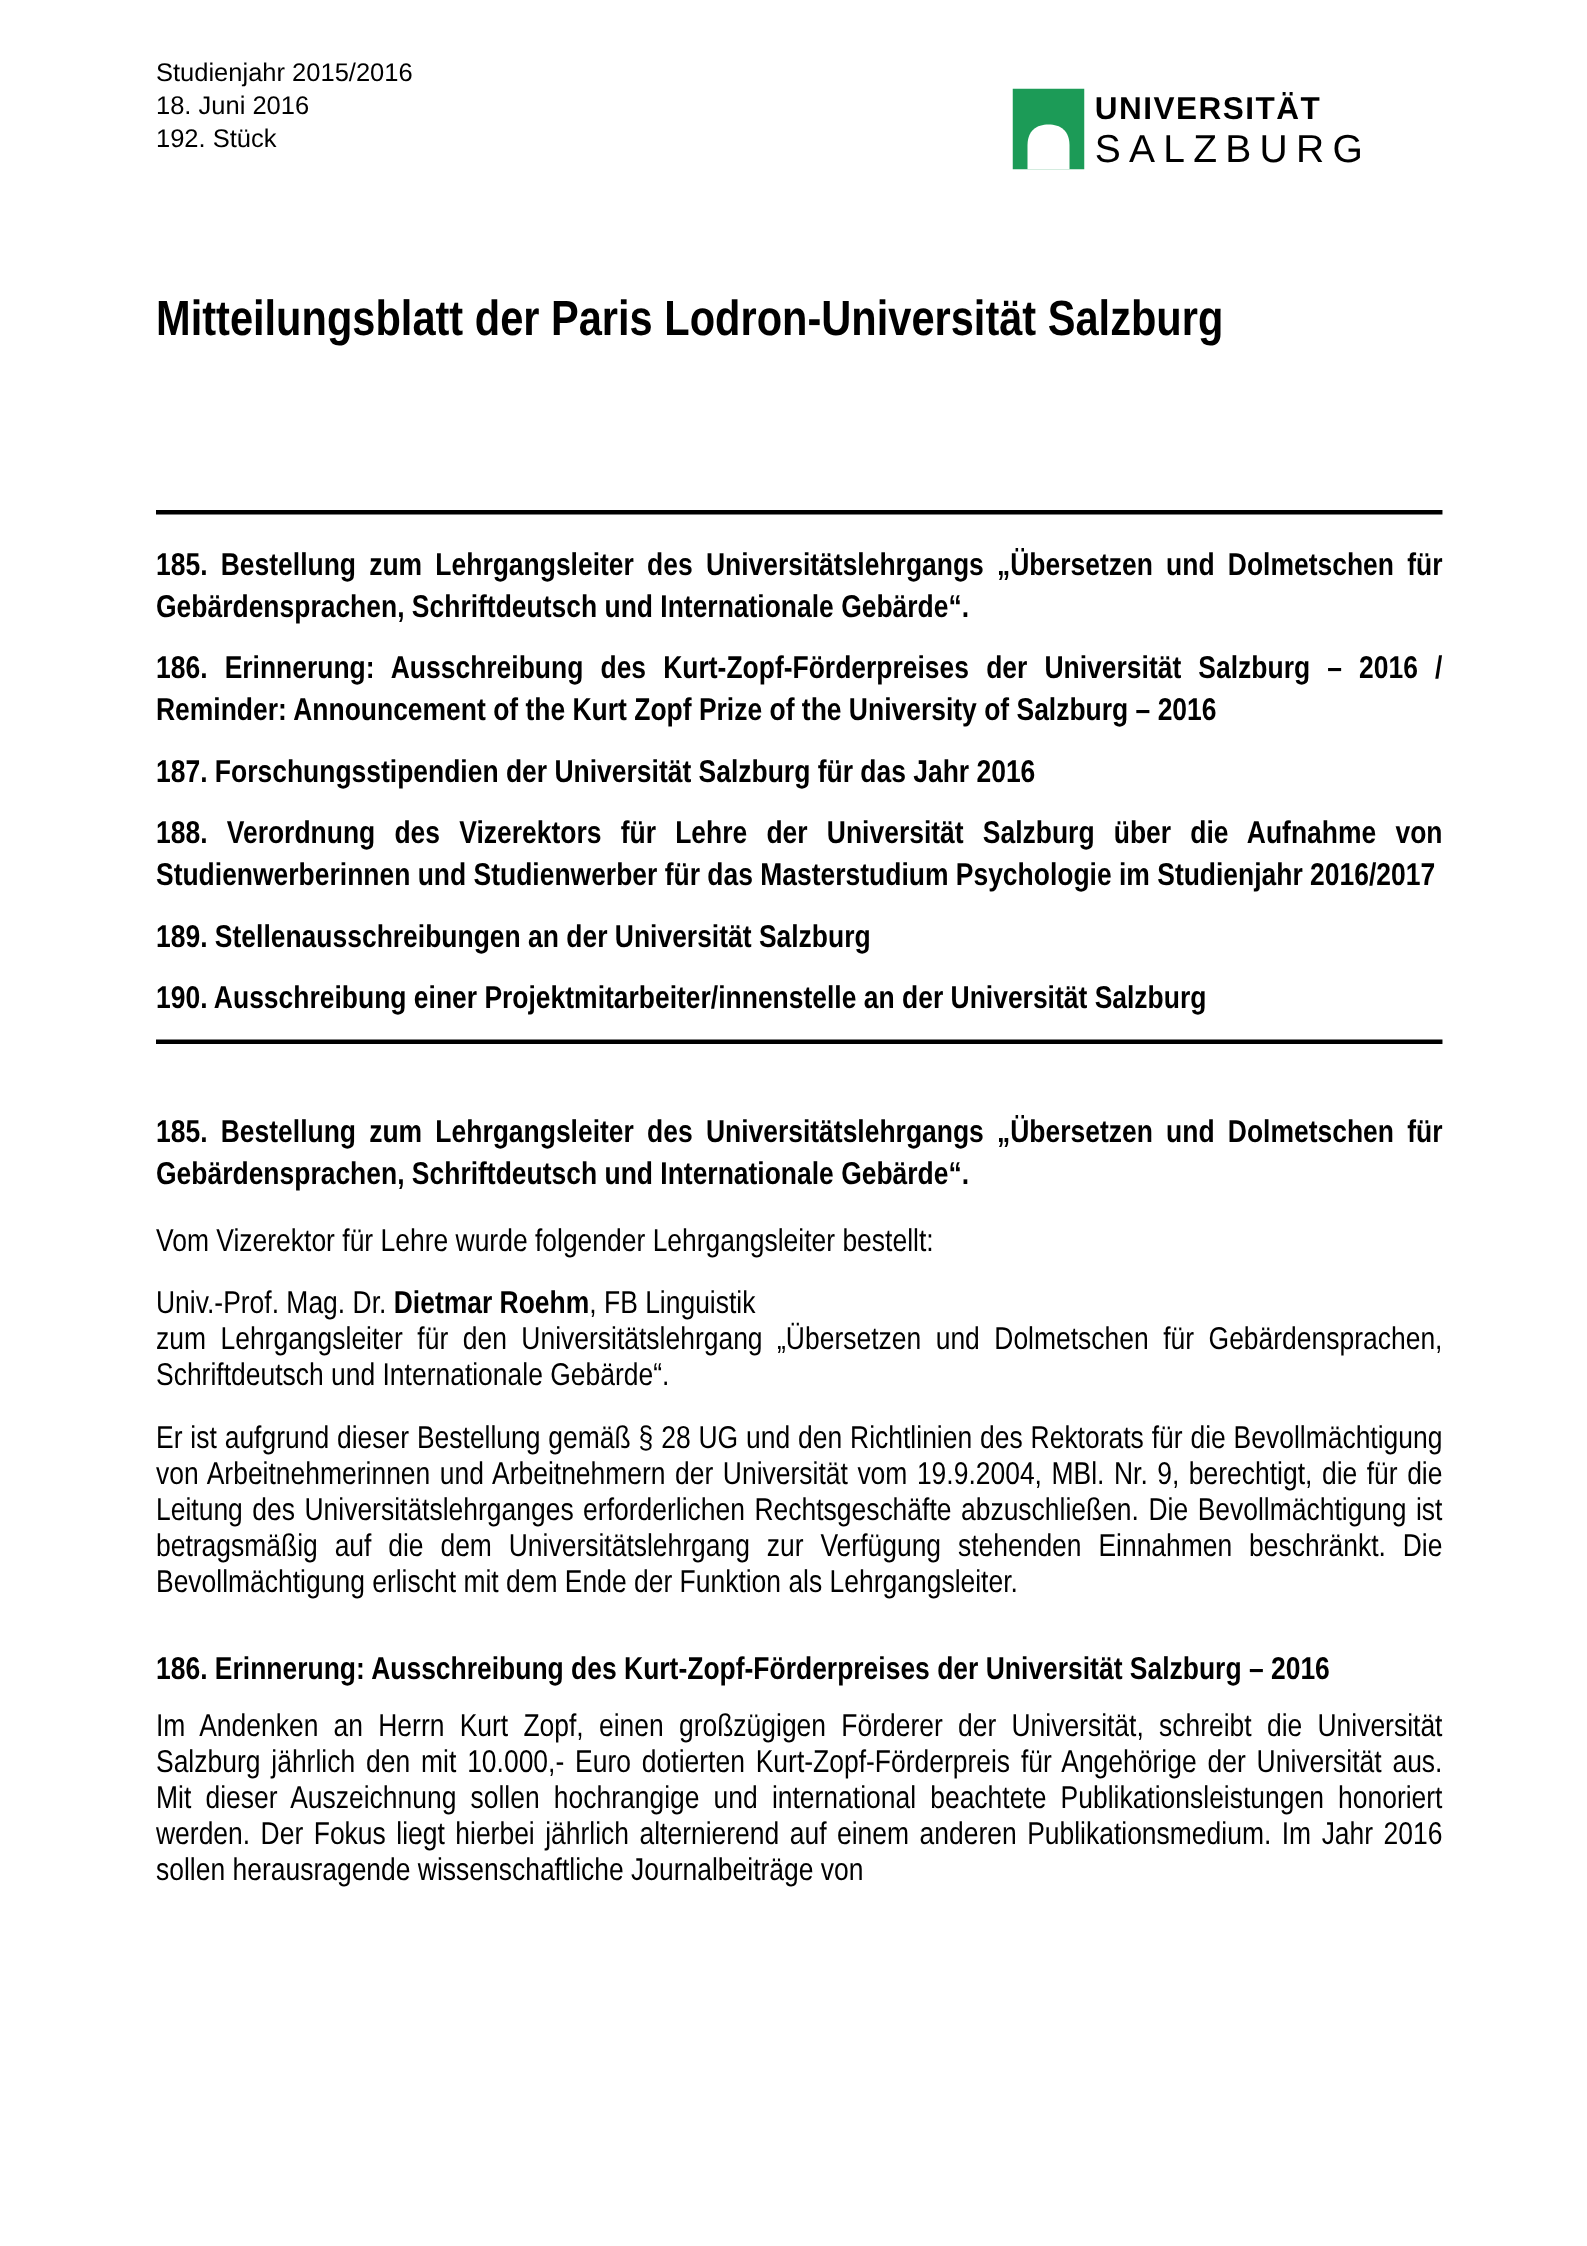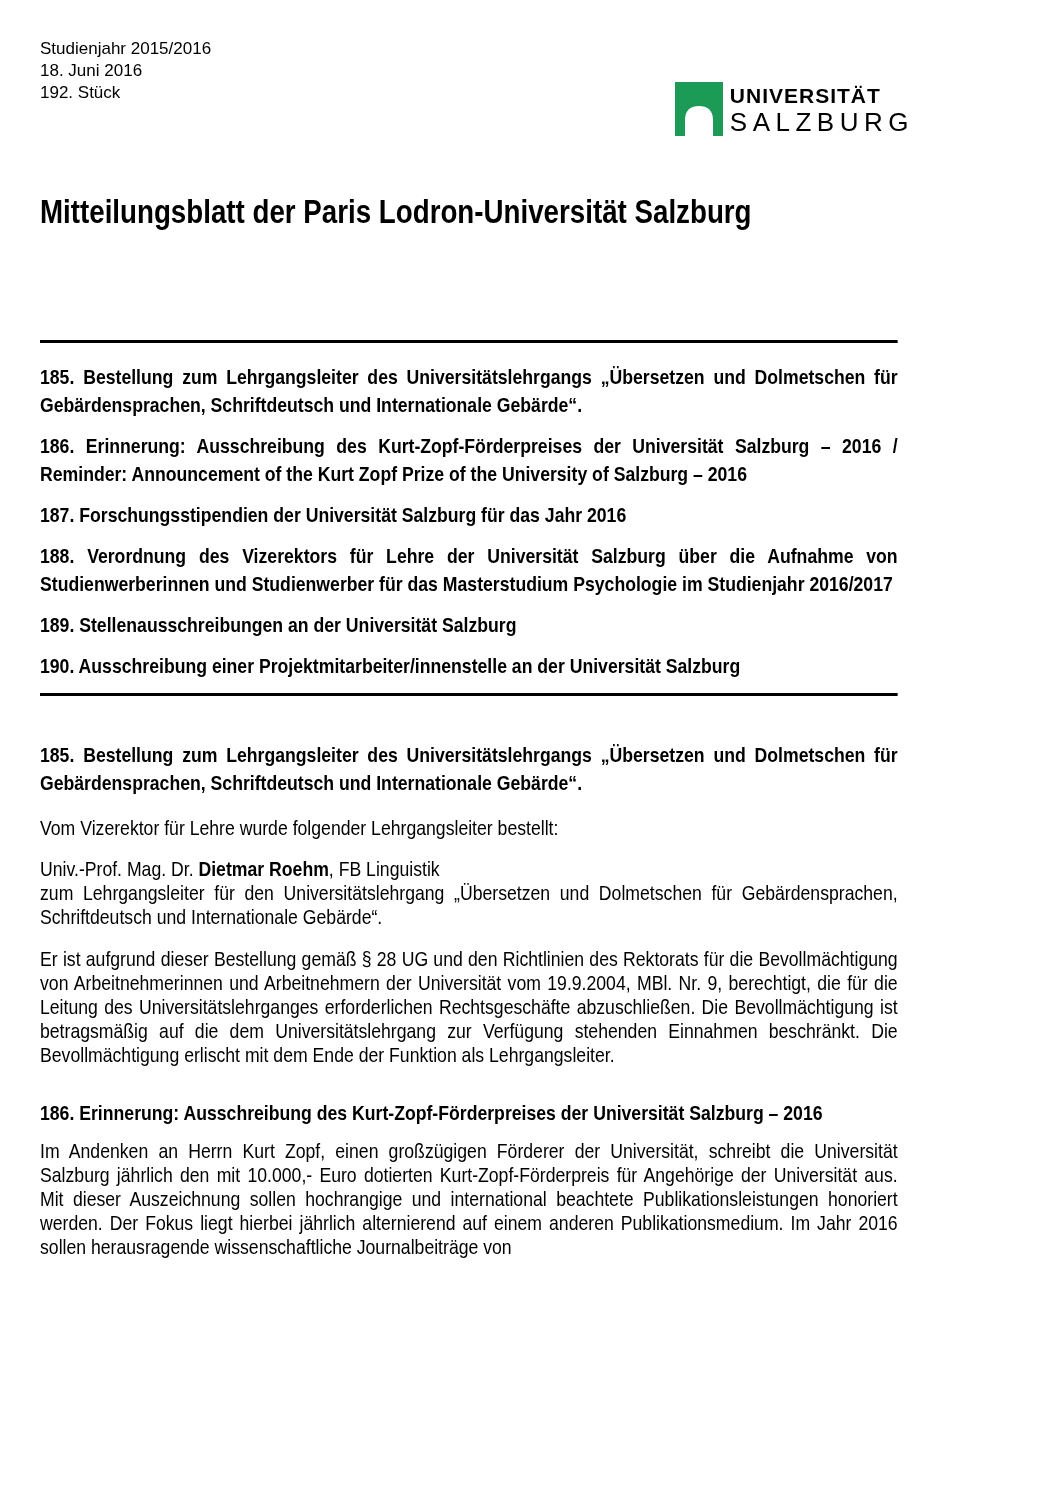--- a/index.html
+++ b/index.html
@@ -4,40 +4,40 @@
 <style>
   * { margin: 0; padding: 0; box-sizing: border-box; }
   html, body { background: #ffffff; }
   .page {
     position: relative;
     width: 1058px;
     height: 1341px;
     background: #ffffff;
     color: #000000;
     font-family: "Liberation Sans", sans-serif;
-    padding: 38px 100px 0 40px;
+    padding: 38px 100px 0 104px;
     overflow: hidden;
   }
 
   
   .header {
     display: flex;
     justify-content: space-between;
     align-items: flex-start;
     height: 84px;
   }
   .issue-info {
     font-size: 17px;
     line-height: 22px;
     white-space: nowrap;
   }
   .logo {
     display: flex;
     align-items: flex-start;
-    margin-top: 44px;
+    margin-top: 21px;
     margin-right: 44px;
     gap: 7px;
   }
   .logo-mark { width: 48px; height: 54px; display: block; }
   .logo-text .l1 {
     font-weight: bold;
     font-size: 21px;
     letter-spacing: 1px;
     line-height: 27px;
     white-space: nowrap;

